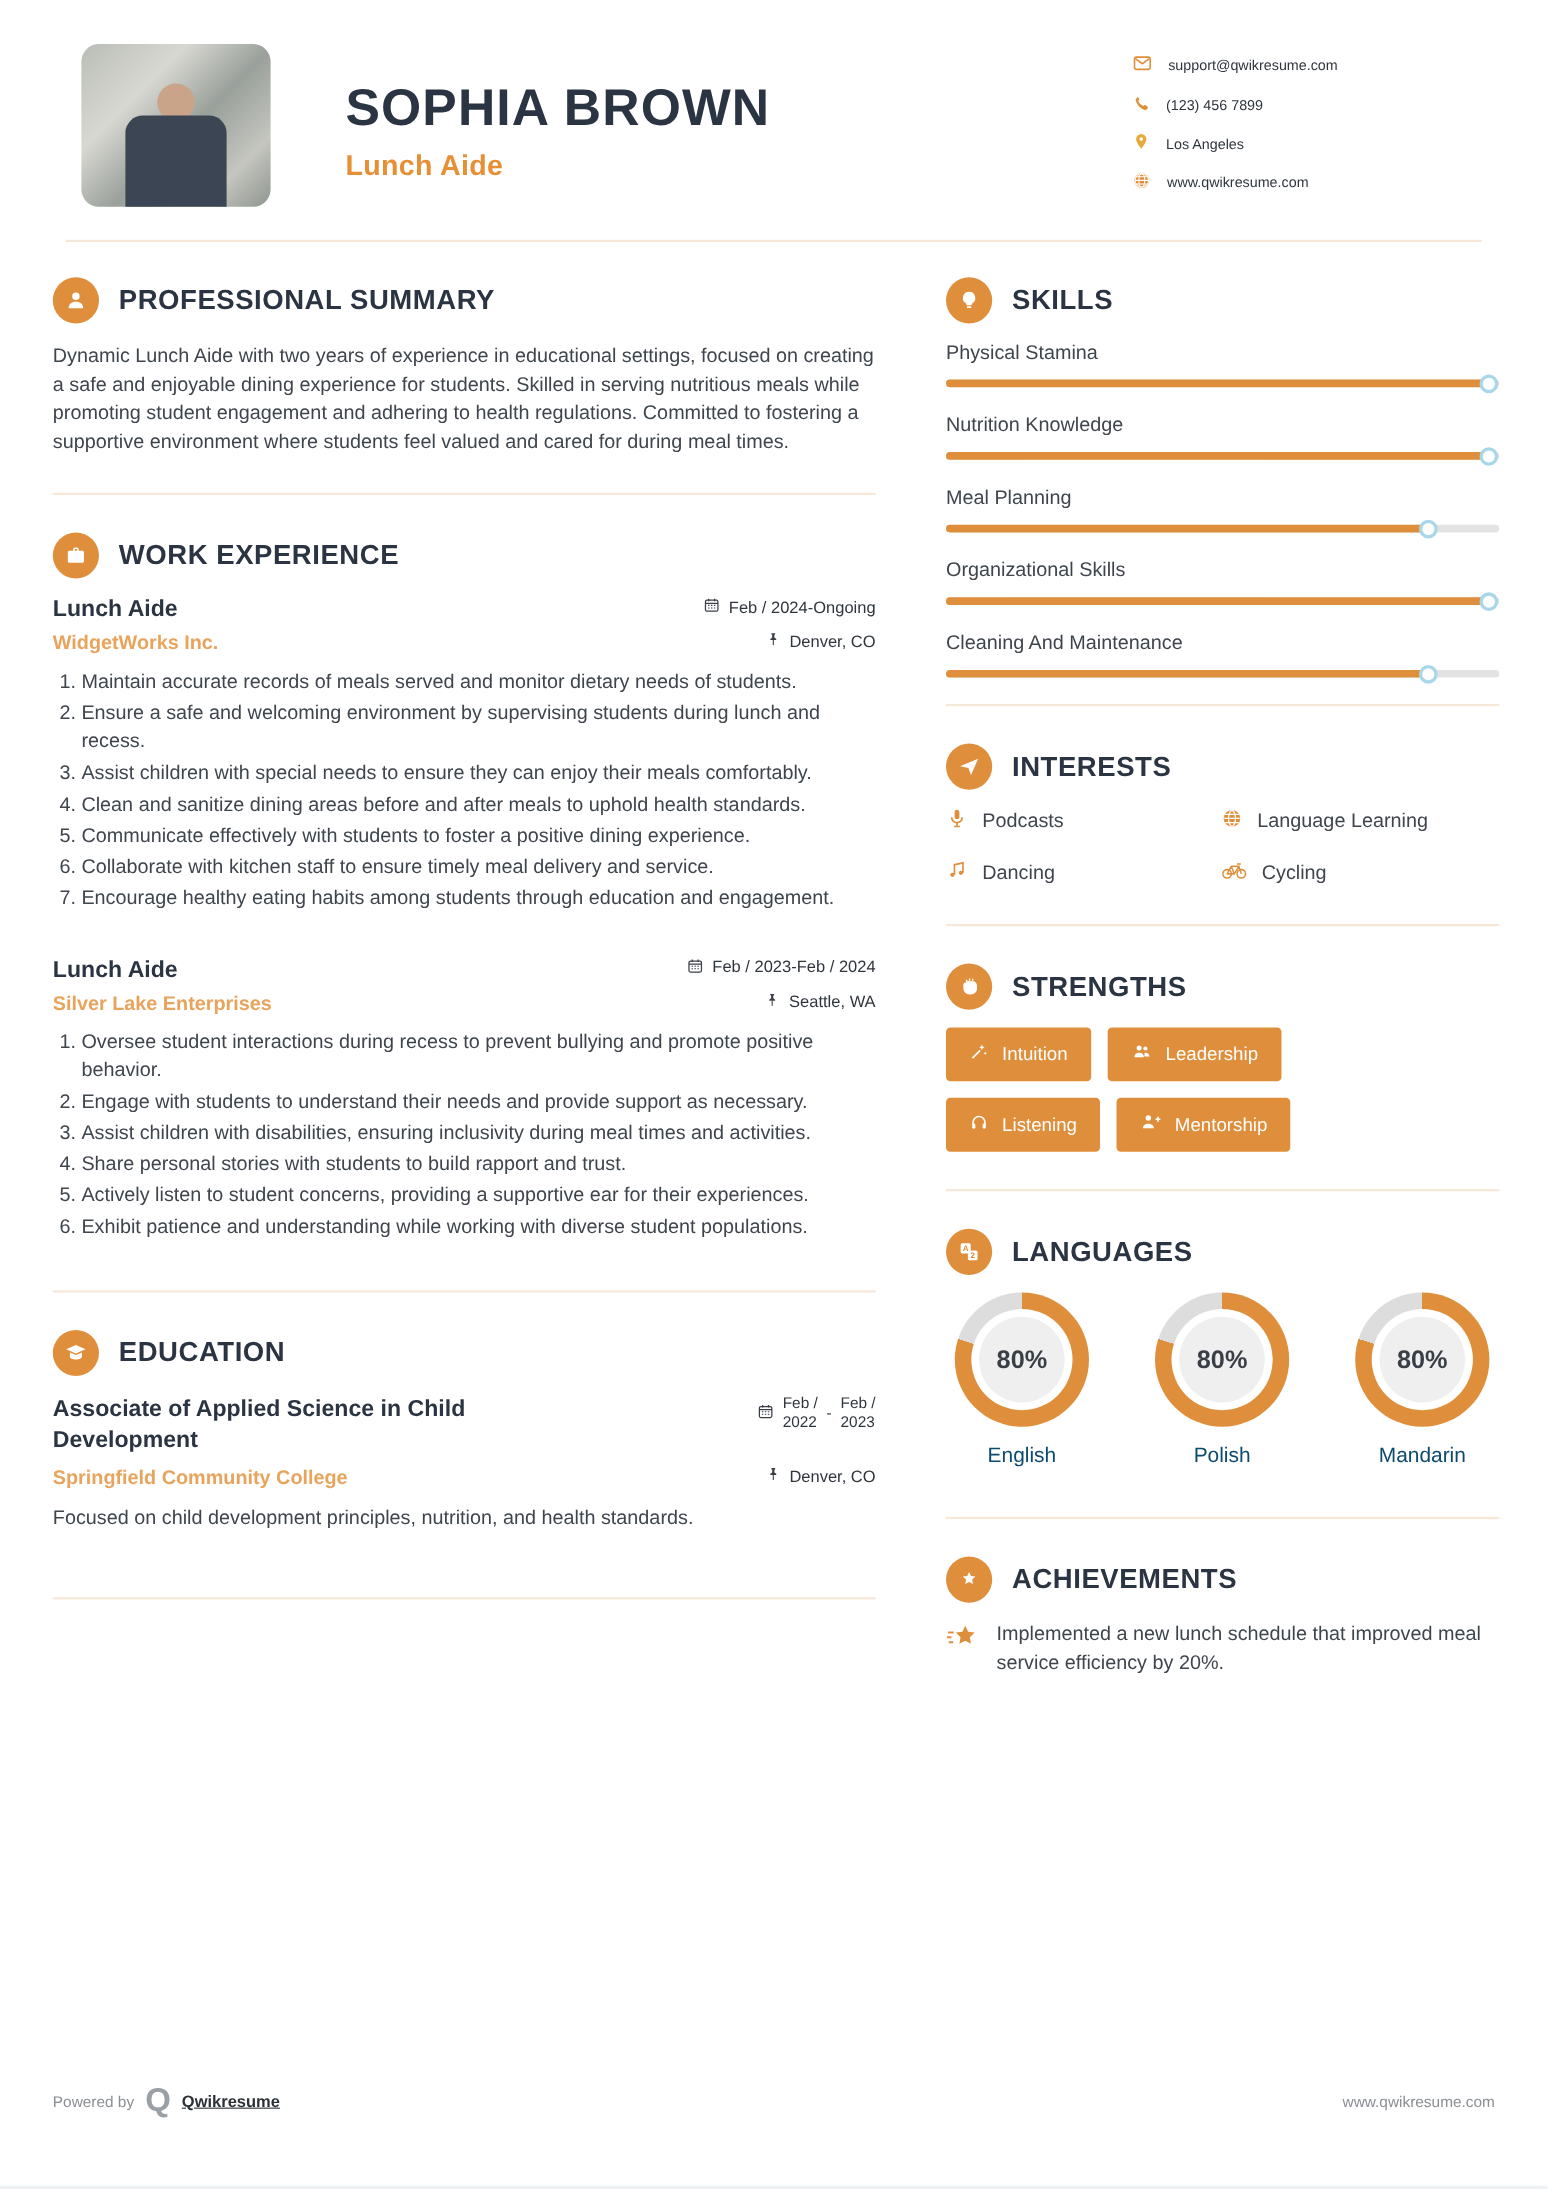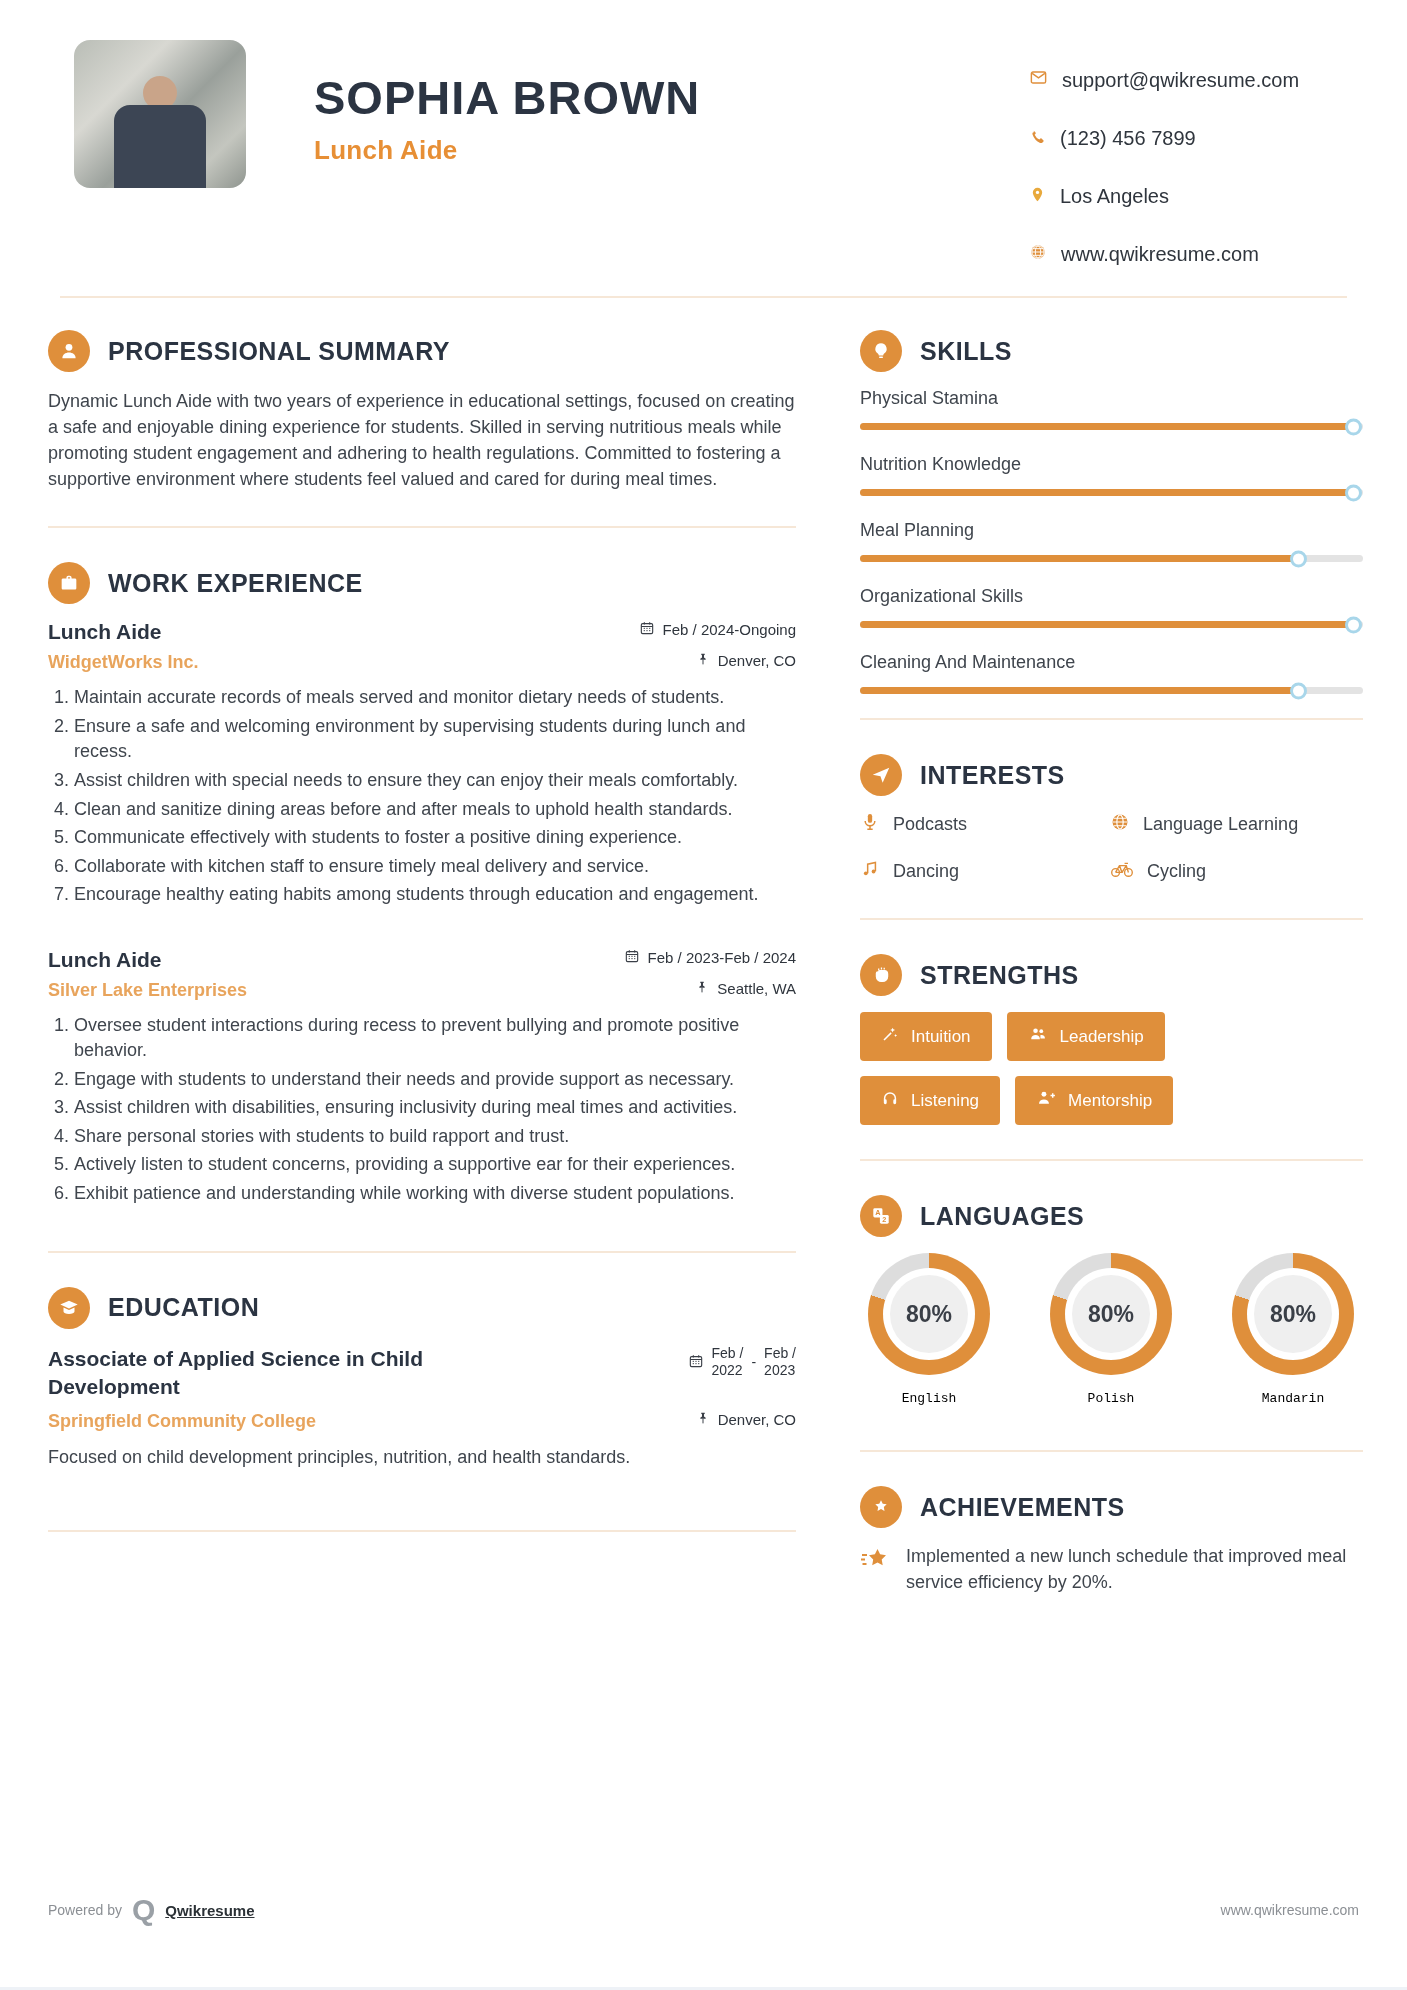--- a/index.html
+++ b/index.html
@@ -14,21 +14,21 @@
            background:linear-gradient(135deg,#b9bdb6 0%,#d8d8d2 30%,#9aa09b 55%,#c4c6bf 80%,#8f958f 100%);
            position:relative; flex:0 0 auto; }
   .photo::before { content:""; position:absolute; left:50%; top:24%; transform:translateX(-50%);
            width:34px; height:34px; border-radius:50%; background:#c9a489; }
   .photo::after { content:""; position:absolute; left:50%; top:44%; transform:translateX(-50%);
            width:92px; height:90px; border-radius:16px 16px 0 0; background:#3c4554; }
   .id-block { margin-left:68px; padding-top:30px; flex:1 1 auto; }
   .name { font-size:47px; font-weight:bold; color:#2b3442; letter-spacing:1px; }
   .role { font-size:26px; color:#e78f35; margin-top:10px; font-weight:bold; letter-spacing:.3px; }
   .contacts { padding-top:8px; width:330px; flex:0 0 auto; display:flex; flex-direction:column; gap:15px; }
-  .contact-row { display:flex; align-items:center; gap:14px; font-size:20px; color:#2f353d;margin-top:20px; }
+  .contact-row { display:flex; align-items:center; gap:14px; font-size:13px; color:#2f353d; }
   .contact-row svg { flex:0 0 auto; }
 
   .rule { border:none; border-top:2px solid #f6e7d7; margin:30px 12px 0 12px; }
 
   
   .columns { display:flex; gap:64px; margin-top:32px; }
   .col-left  { width:748px; flex:0 0 auto; }
   .col-right { width:503px; flex:0 0 auto; }
 
   .sec-head { display:flex; align-items:center; gap:18px; margin-bottom:16px; }
@@ -78,21 +78,21 @@
 
   
   .lang-row { display:flex; gap:44px; margin-top:6px; }
   .lang { display:flex; flex-direction:column; align-items:center; width:138px; }
   .donut { width:122px; height:122px; border-radius:50%; position:relative;
            display:flex; align-items:center; justify-content:center; }
   .donut::before { content:""; position:absolute; width:92px; height:92px; border-radius:50%; background:#fff; }
   .pct { position:relative; width:78px; height:78px; border-radius:50%; background:#efefef;
          display:flex; align-items:center; justify-content:center;
          font-size:23px; font-weight:bold; color:#3a3f47; }
-  .lang-name { margin-top:16px; font-size:13px; color:#000000;font-family:Liberation Mono, monospace; }
+  .lang-name { margin-top:16px; font-size:19px; color:#0c4a6e; }
 
   
   .ach-item { display:flex; gap:16px; margin-bottom:22px; }
   .ach-item svg { flex:0 0 auto; margin-top:2px; }
   .ach-text { font-size:18px; line-height:1.42; color:#3f454d; }
 
   
   .footer { position:absolute; left:48px; right:48px; bottom:62px;
             display:flex; justify-content:space-between; align-items:center; }
   .powered { display:flex; align-items:center; gap:10px; font-size:14px; color:#8b8f94; }

